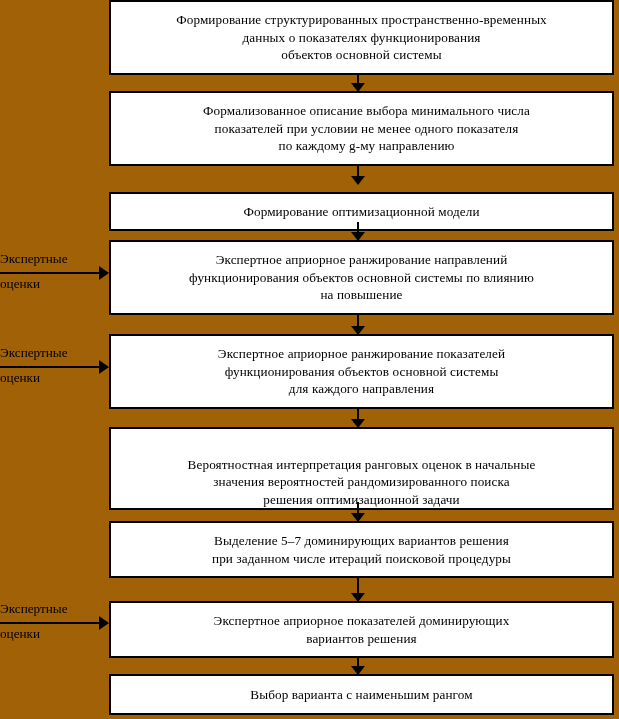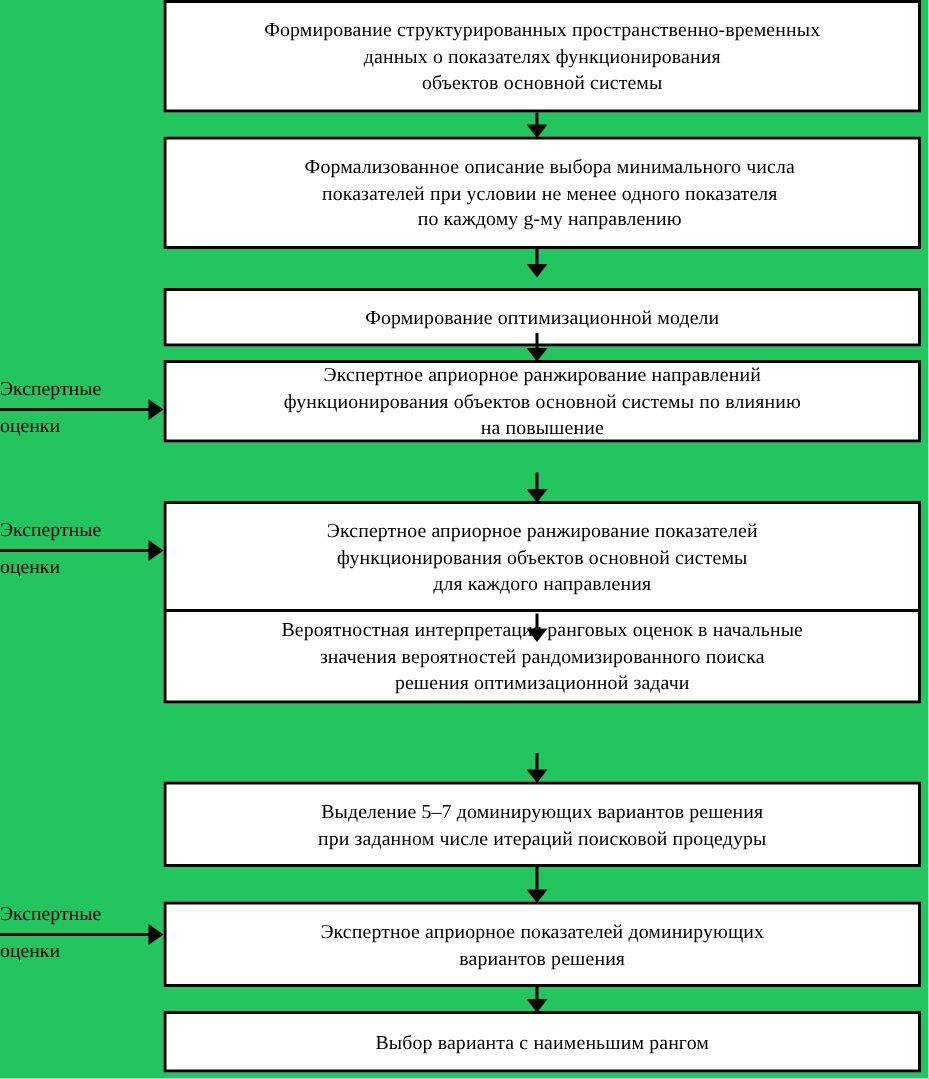--- a/index.html
+++ b/index.html
@@ -11,21 +11,21 @@
     width: 619px;
     height: 719px;
     font-family: "Liberation Serif", "DejaVu Serif", serif;
     color: #000000;
     overflow: hidden;
   }
   #canvas {
     position: relative;
     width: 619px;
     height: 719px;
-    background: #22c55e;
+    background: #a16207;
   }
   .node {
     position: absolute;
     left: 109px;
     width: 505px;
     box-sizing: border-box;
     border: 2px solid #000000;
     background: #ffffff;
     display: flex;
     align-items: center;
@@ -115,33 +115,33 @@
   <div class="node" style="top:91px; height:75px;padding-left:10px;">
     <div class="node-text">Формализованное описание выбора минимального числа
 показателей при условии не менее одного показателя
 по каждому g-му направлению</div>
   </div>
 
   <div class="node" style="top:192px; height:39px;">
     <div class="node-text">Формирование оптимизационной модели</div>
   </div>
 
-  <div class="node" style="top:240px; height:55px;">
+  <div class="node" style="top:240px; height:75px;">
     <div class="node-text">Экспертное априорное ранжирование направлений
 функционирования объектов основной системы по влиянию
 на повышение</div>
   </div>
 
   <div class="node" style="top:334px; height:75px;">
     <div class="node-text">Экспертное априорное ранжирование показателей
 функционирования объектов основной системы
 для каждого направления</div>
   </div>
 
-  <div class="node" style="top:406px; height:63px;">
+  <div class="node" style="top:427px; height:83px;align-items:flex-end;">
     <div class="node-text">Вероятностная интерпретация ранговых оценок в начальные
 значения вероятностей рандомизированного поиска
 решения оптимизационной задачи</div>
   </div>
 
   <div class="node" style="top:521px; height:57px;">
     <div class="node-text">Выделение 5–7 доминирующих вариантов решения
 при заданном числе итераций поисковой процедуры</div>
   </div>
 

